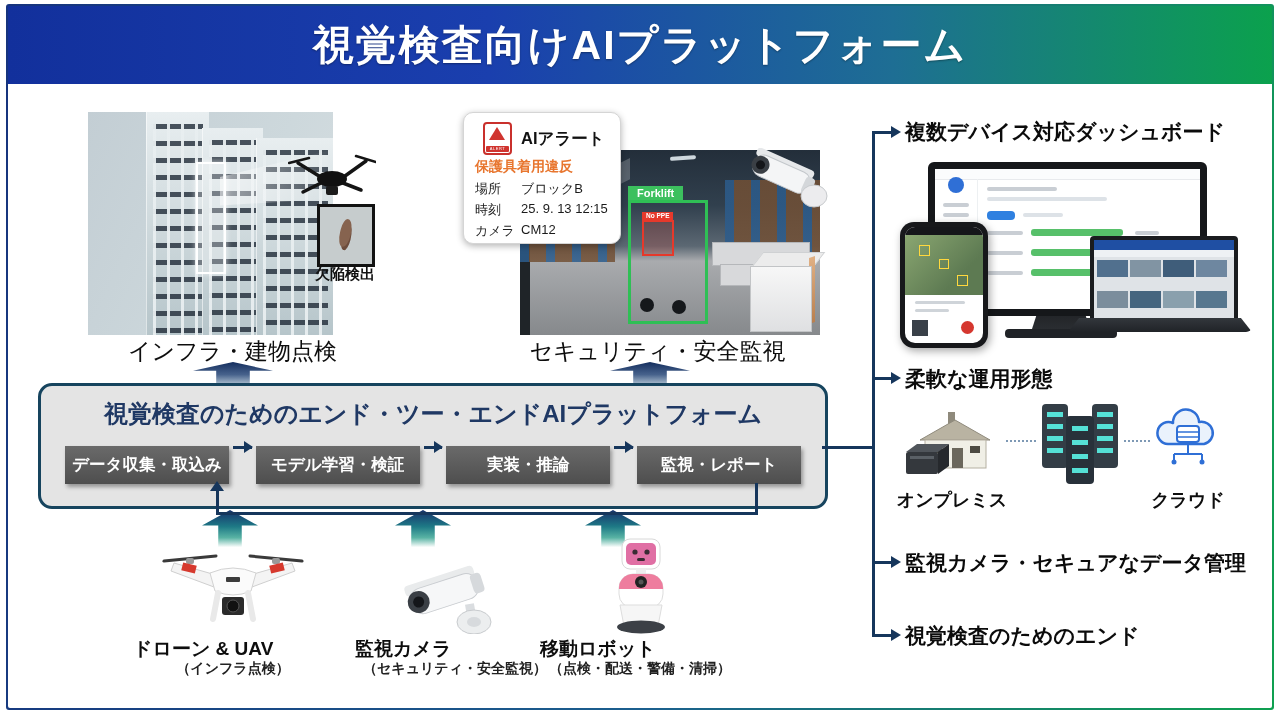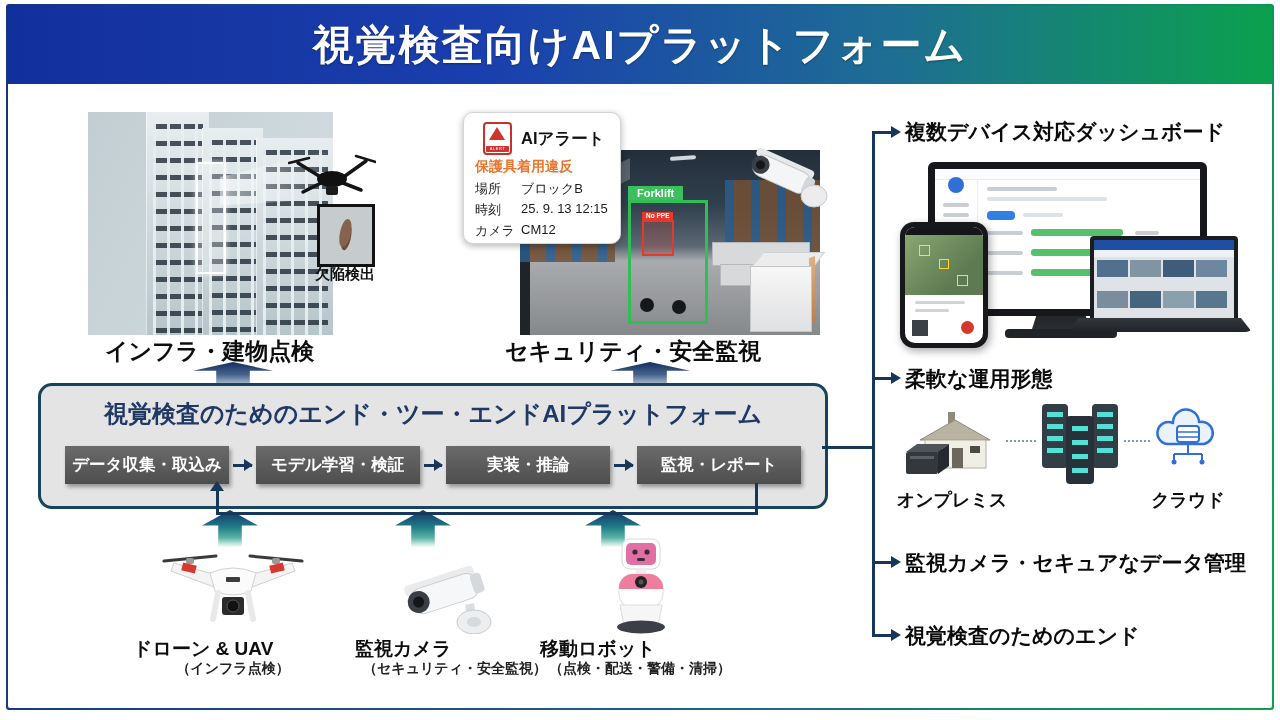--- a/index.html
+++ b/index.html
@@ -37,21 +37,21 @@
               box-shadow:0 0 6px rgba(255,255,255,.7);}
   .bbeam{position:absolute;left:132px;top:38px;width:112px;height:84px;
          background:linear-gradient(90deg,rgba(255,255,255,.5),rgba(255,255,255,0));
          clip-path:polygon(0 32%,100% 0,100% 58%,0 66%);}
   .drone-sil{left:288px;top:150px;width:88px;height:54px;}
   .inset-box{left:317px;top:204px;width:52px;height:57px;background:#c6cccd;
              border:3px solid #121212;overflow:hidden;}
   .defect{position:absolute;left:20px;top:12px;width:11px;height:28px;background:#86634f;
           border-radius:45% 60% 50% 55%;transform:rotate(14deg);box-shadow:2px 4px 0 -1px #6d4c3c;}
   .inset-label{left:305px;top:265px;width:80px;text-align:center;font-size:15px;font-weight:bold;color:#111;}
-  .label-scene{font-weight:bold;color:#0d0d0d;font-size:23px;}
+  .label-scene{font-weight:normal;color:#0d0d0d;font-size:23px;text-align:center;}
   .label-building{left:105px;top:336px;width:255px;}
 
   
   .alert-card{left:463px;top:112px;width:156px;height:130px;background:#fff;
               border:1px solid #d5d5d5;border-radius:10px;box-shadow:0 2px 7px rgba(0,0,0,.3);z-index:6;}
   .alert-head{display:flex;align-items:center;gap:9px;margin:9px 0 3px 11px;padding-left:8px;}
   .alert-icon{width:25px;height:29px;border:2px solid #c9302c;border-radius:4px;background:#fff;
               position:relative;flex:0 0 auto;}
   .alert-icon .tri{position:absolute;left:4px;top:3px;width:0;height:0;
       border-left:8px solid transparent;border-right:8px solid transparent;border-bottom:13px solid #d0342f;}
@@ -97,21 +97,21 @@
   .arrow-up{clip-path:polygon(50% 0,100% 42%,71% 42%,71% 100%,29% 100%,29% 42%,0 42%);}
   .arrow-short{width:80px;height:21px;
       background:linear-gradient(180deg,#142e5e 0%,#47628c 60%,#9fb2c6 100%);}
   .arrow-tall{width:56px;height:37px;
       background:linear-gradient(180deg,#16306b 0%,#1e7a86 45%,#59b3a4 75%,rgba(180,220,210,.05) 100%);}
 
   
   .platform{left:38px;top:383px;width:784px;height:120px;background:#e4e4e4;
             border:3px solid #16445e;border-radius:14px;z-index:2;}
   .platform-title{margin-top:12px;text-align:center;font-size:24px;font-weight:bold;color:#1f3864;}
-  .steps{position:absolute;left:24px;right:24px;top:60px;height:38px;display:flex;align-items:center;}
+  .steps{position:absolute;left:24px;right:24px;top:60px;height:38px;display:flex;}
   .step{width:164px;height:38px;background:linear-gradient(180deg,#6a6a6a,#4e4e4e);color:#fff;
         font-size:16.5px;font-weight:bold;display:flex;align-items:center;justify-content:center;
         box-shadow:2px 3px 4px rgba(0,0,0,.35);flex:0 0 auto;}
   .step-arrow{flex:1;height:3px;background:#16365c;position:relative;margin:0 4px;}
   .step-arrow::after{content:"";position:absolute;right:-1px;top:-5px;width:0;height:0;
         border-left:9px solid #16365c;border-top:6.5px solid transparent;border-bottom:6.5px solid transparent;}
   .navy-line{background:#16365c;z-index:3;}
   .tri-up{width:0;height:0;border-left:7px solid transparent;border-right:7px solid transparent;
           border-bottom:10px solid #16365c;z-index:3;}
   .tri-right{width:0;height:0;border-top:6px solid transparent;border-bottom:6px solid transparent;

